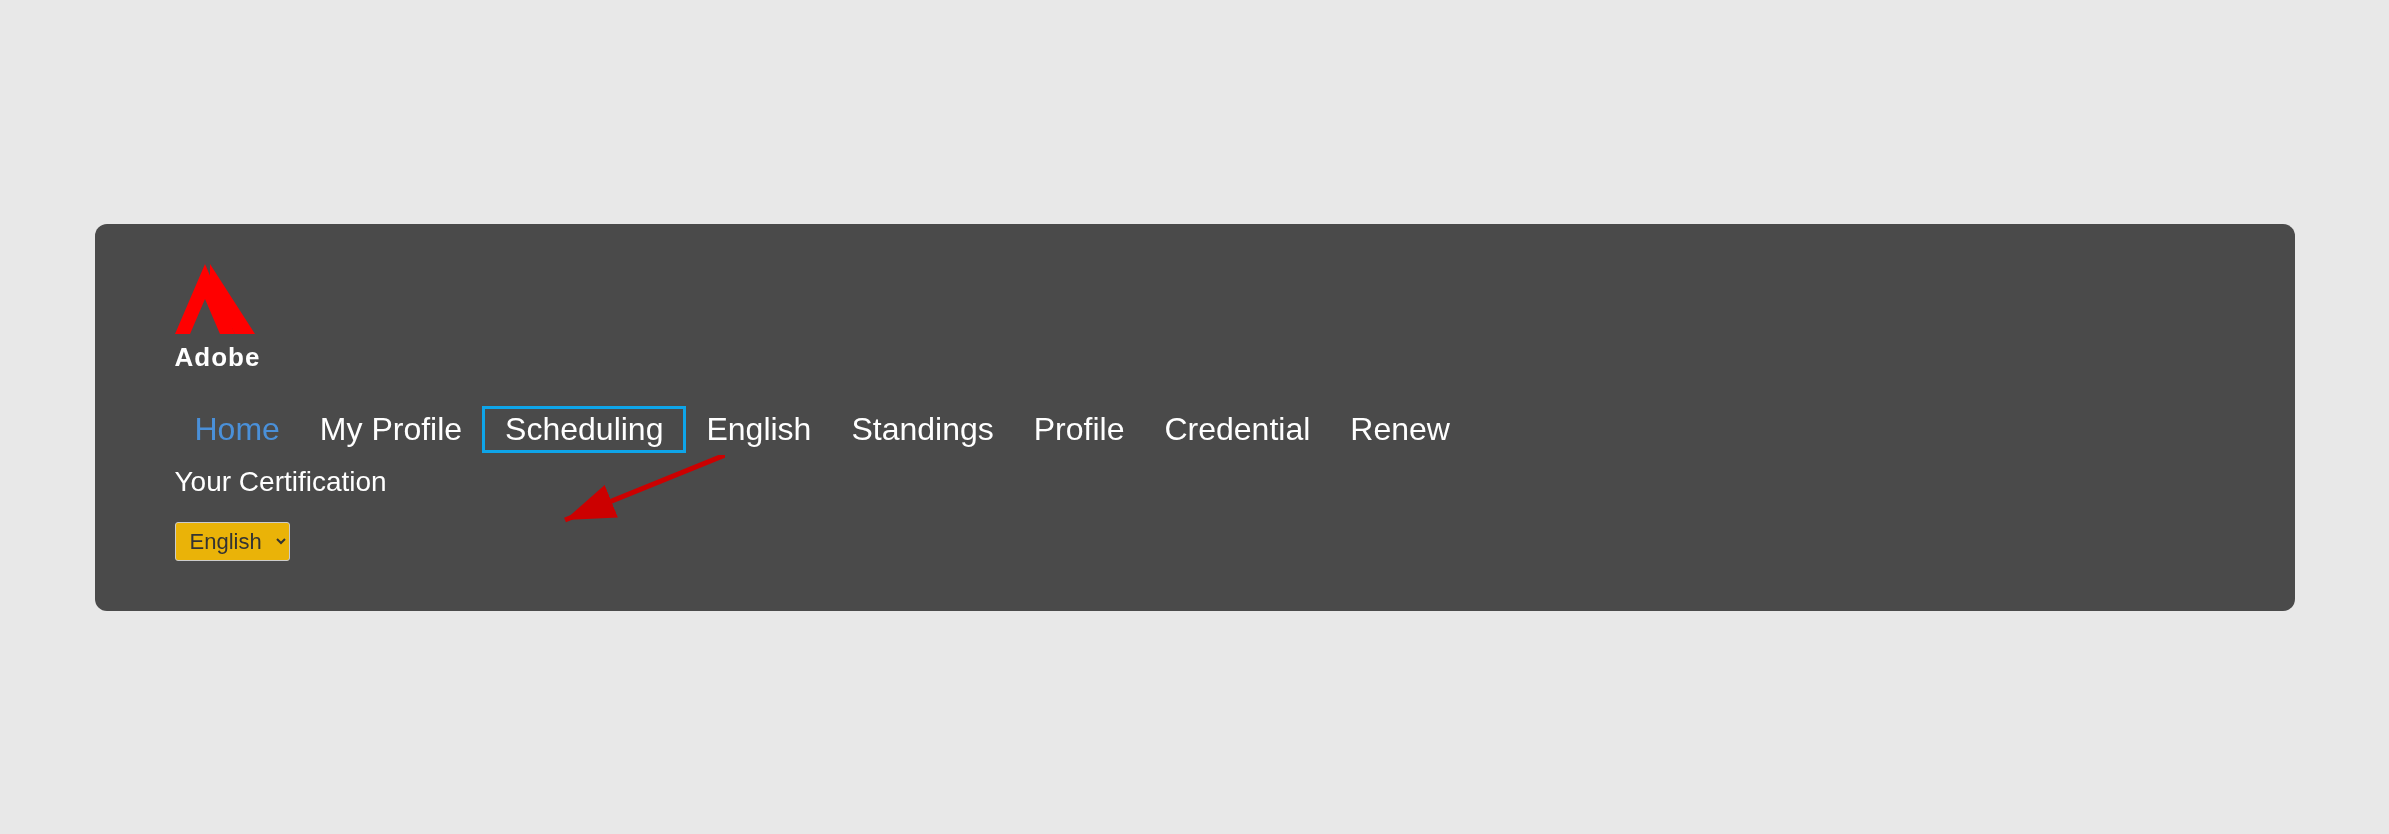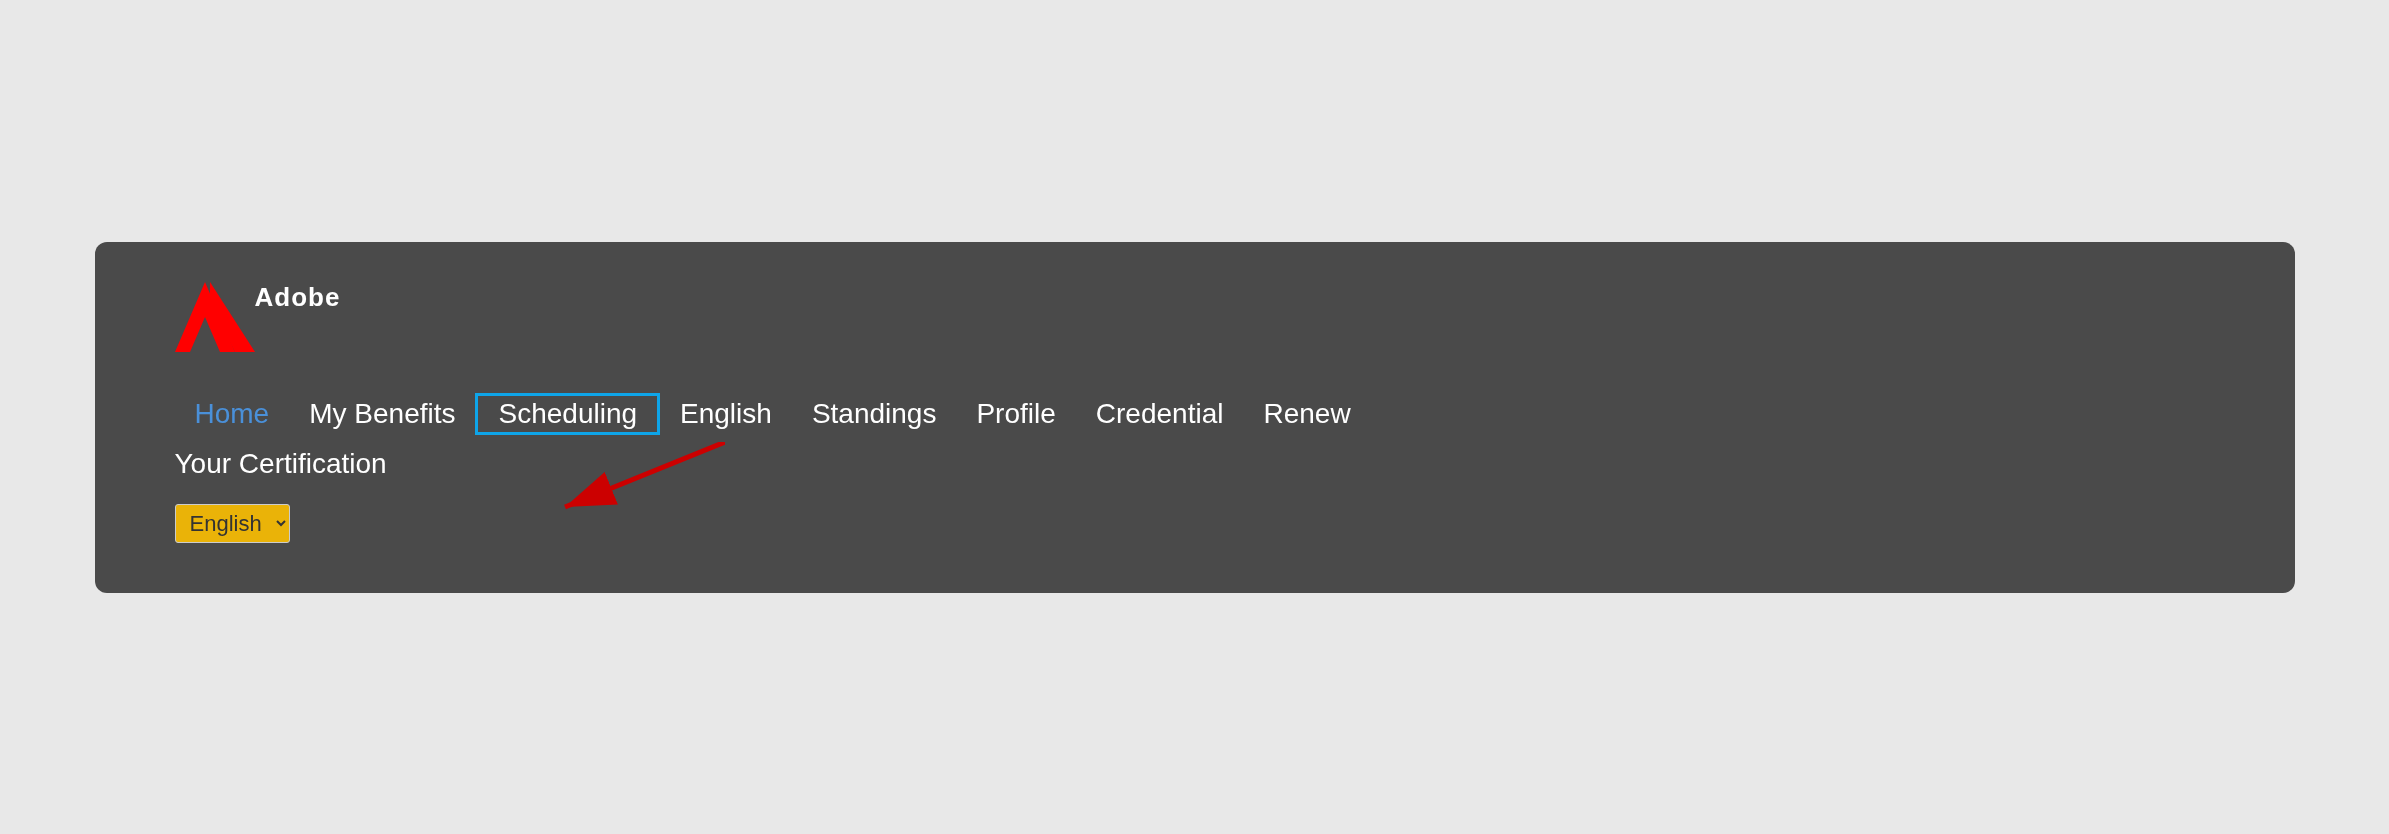--- a/index.html
+++ b/index.html
@@ -20,21 +20,21 @@
     .main-container {
       width: 2200px;
       max-width: 98%;
       background-color: #4a4a4a;
       border-radius: 12px;
       padding: 40px 80px 50px 80px;
     }
 
     .logo-section {
       display: flex;
-      flex-direction: row;
+      flex-direction: column;
       align-items: flex-start;
       margin-bottom: 30px;
     }
 
     .adobe-logo-icon {
       width: 80px;
       height: 70px;
       margin-bottom: 8px;
     }
 
@@ -55,21 +55,21 @@
     .nav-row {
       display: flex;
       align-items: center;
       flex-wrap: wrap;
       gap: 0;
       margin-bottom: 10px;
     }
 
     .nav-item {
       color: #ffffff;
-      font-size: 28px;
+      font-size: 32px;
       padding: 8px 20px;
       cursor: pointer;
       white-space: nowrap;
       text-decoration: none;
     }
 
     .nav-item.active {
       color: #4a90d9;
     }
 
@@ -126,21 +126,21 @@
     </svg>
     <span class="adobe-label">Adobe</span>
   </div>
 
 
   <div class="nav-row-wrapper">
     <div class="nav-row">
 
       <a class="nav-item active">Home</a>
 
-      <a class="nav-item">My Benefits</a>
+      <a class="nav-item">My Profile</a>
 
       <a class="nav-item highlighted">Scheduling</a>
 
       <a class="nav-item">English</a>
 
 
       <a class="nav-item">Standings</a>
 
       <a class="nav-item">Profile</a>
 

